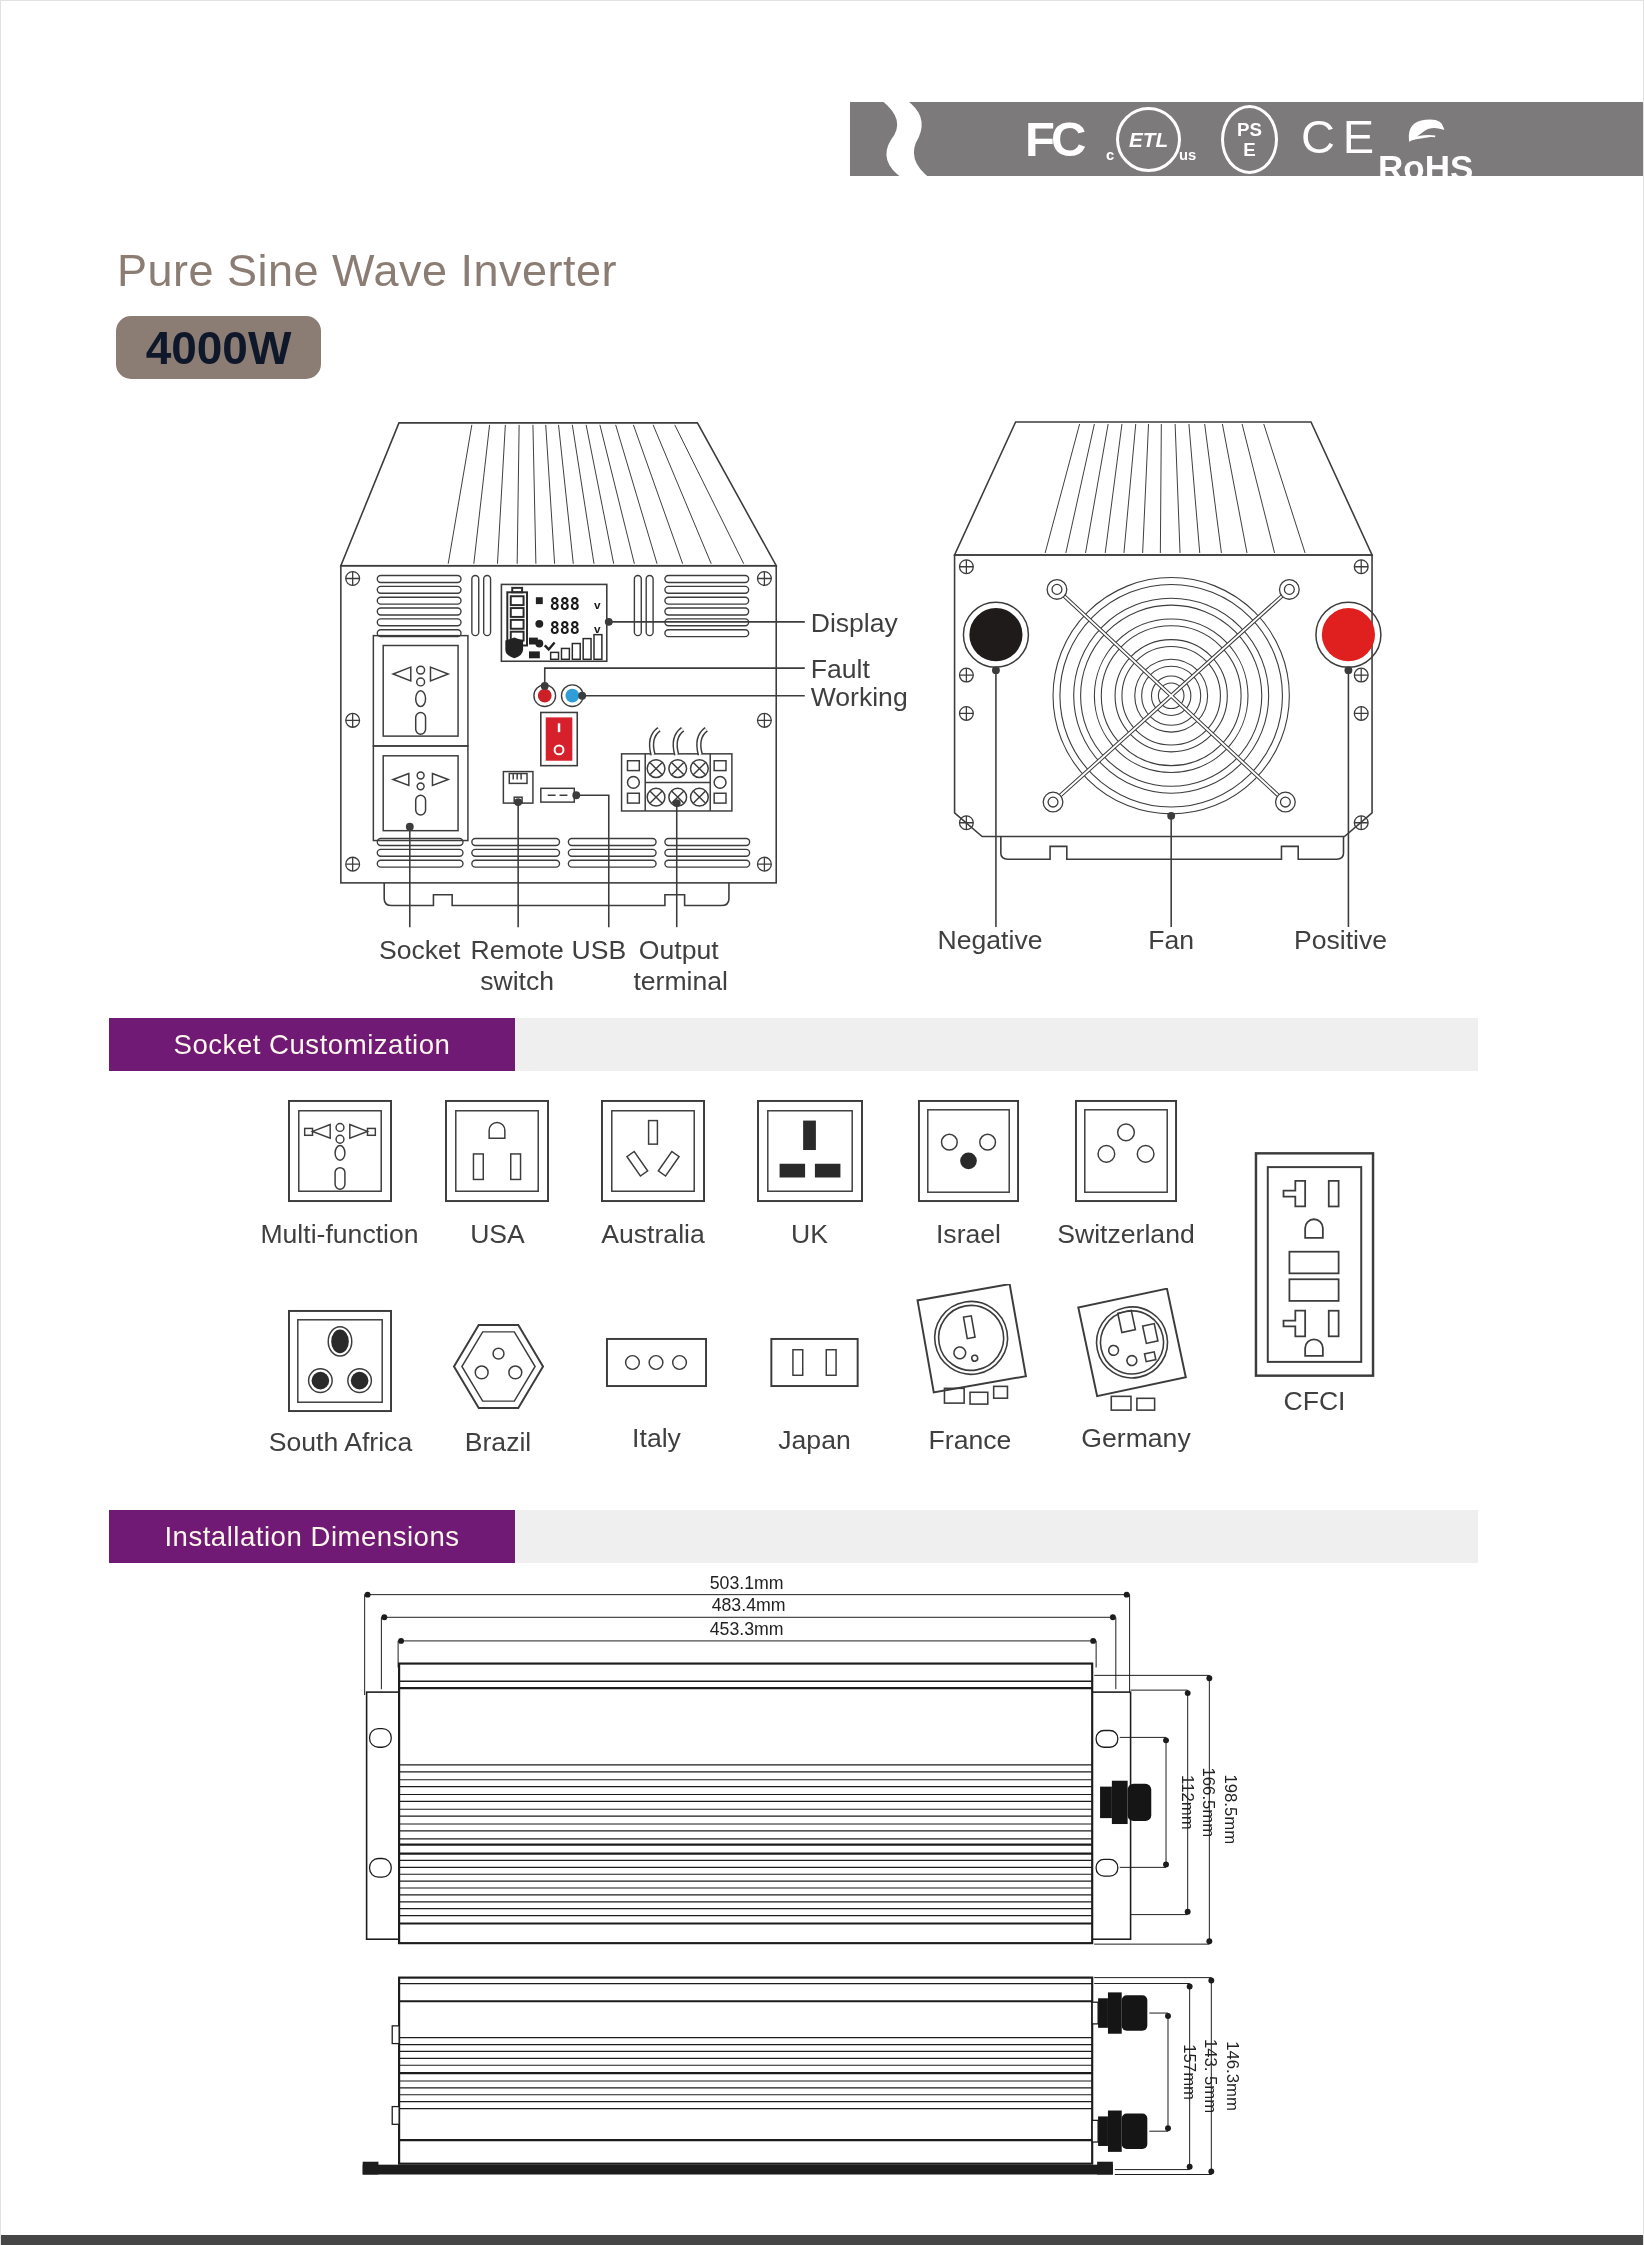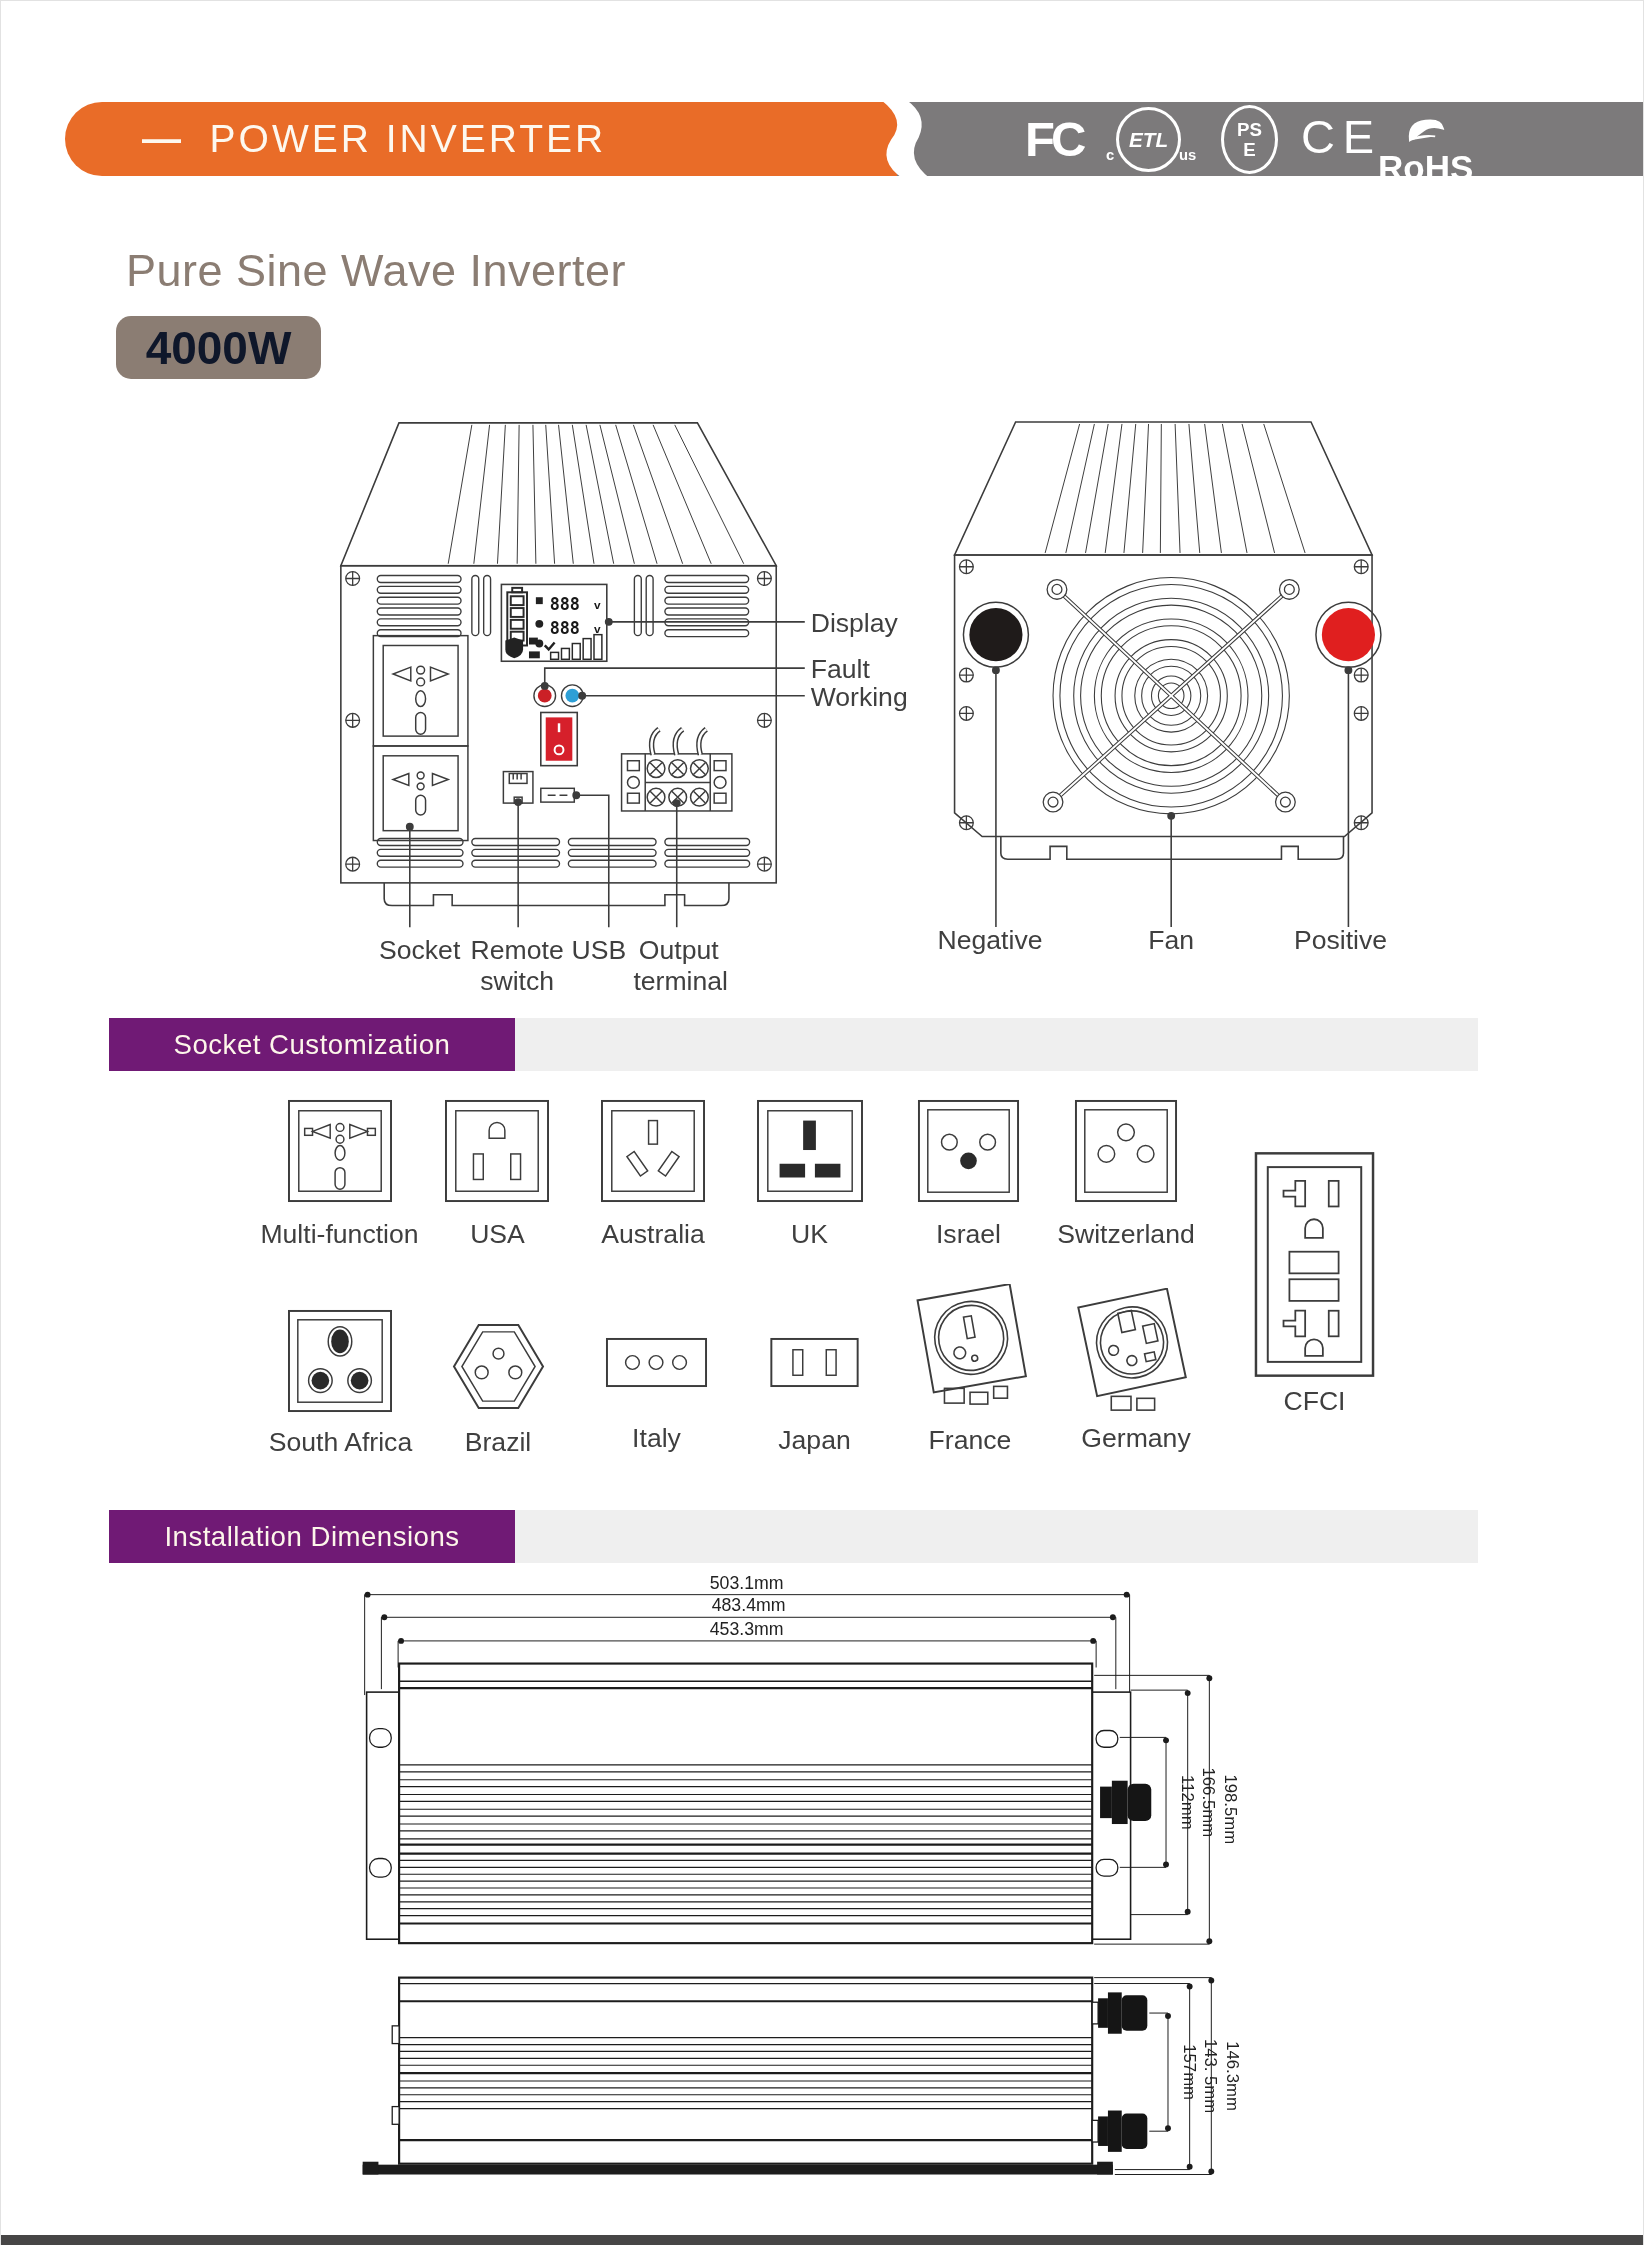--- a/index.html
+++ b/index.html
@@ -18,41 +18,38 @@
   .etl{left:1115px;top:106px;width:59px;height:59px;border:3.9px solid #fff;border-radius:50%;
        display:flex;align-items:center;justify-content:center;font-size:20.7px;font-weight:700;font-style:italic;}
   .etl-c{left:1105px;top:146px;font-size:14.8px;font-weight:700;}
   .etl-us{left:1178px;top:146px;font-size:14.8px;font-weight:700;}
   .pse{left:1220px;top:104px;width:51px;height:63px;border:3.9px solid #fff;border-radius:50%;
        display:flex;flex-direction:column;align-items:center;justify-content:center;line-height:19.7px;
        font-size:18.7px;font-weight:700;}
   .ce{left:1300px;top:108px;font-size:47px;font-weight:500;letter-spacing:7.9px;}
   .rohs{left:1377px;top:114px;display:flex;align-items:center;font-size:35px;font-weight:700;flex-direction:column;}
   
-  .title{left:116px;top:244px;font-size:45px;font-weight:400;color:#8b7d73;letter-spacing:0.5px;margin-left:9px;}
+  .title{left:116px;top:244px;font-size:45px;font-weight:400;color:#8b7d73;letter-spacing:0.5px;}
   .badge{left:115px;top:315px;width:205px;height:63px;background:#8b7d73;border-radius:15px;
          color:#0f172a;font-size:46px;font-weight:700;display:flex;align-items:center;justify-content:center;}
   
   .bar-orange{width:406px;height:53px;background:#701a75;color:#fdf6ea;font-size:27.6px;font-weight:400;
               display:flex;align-items:center;justify-content:center;letter-spacing:0.5px;}
   .bar-gray{width:963px;height:53px;background:#efefef;}
   
   .slabel{font-size:26.6px;font-weight:300;color:#3f3f3f;text-align:center;white-space:nowrap;}
   svg{display:block;}
   .foot-band{left:0;top:2234px;width:1644px;height:11.8px;background:#474646;}
 </style>
 </head>
 <body>
 
 <div class="page">
 
   <div class="abs gray-band"></div>
-  <div class="abs orange-banner">
-    <div class="brand"><span class="dash">—</span><span>POWER INVERTER</span></div>
-  </div>
   <svg class="abs" style="left:849px;top:99px" width="102" height="79" viewBox="0 0 104 80">
     <path d="M32,0 Q58,20 42,40 Q28,62 54,80 L82,80 Q56,60 70,38 Q80,16 58,0 Z" fill="#ffffff"></path>
   </svg>
   <div class="abs logo fc">FC</div>
   <div class="abs logo etl">
       <span>ETL</span>
     </div>
   <div class="abs logo etl-c">c</div>
   <div class="abs logo etl-us">us</div>
   <div class="abs logo pse">

